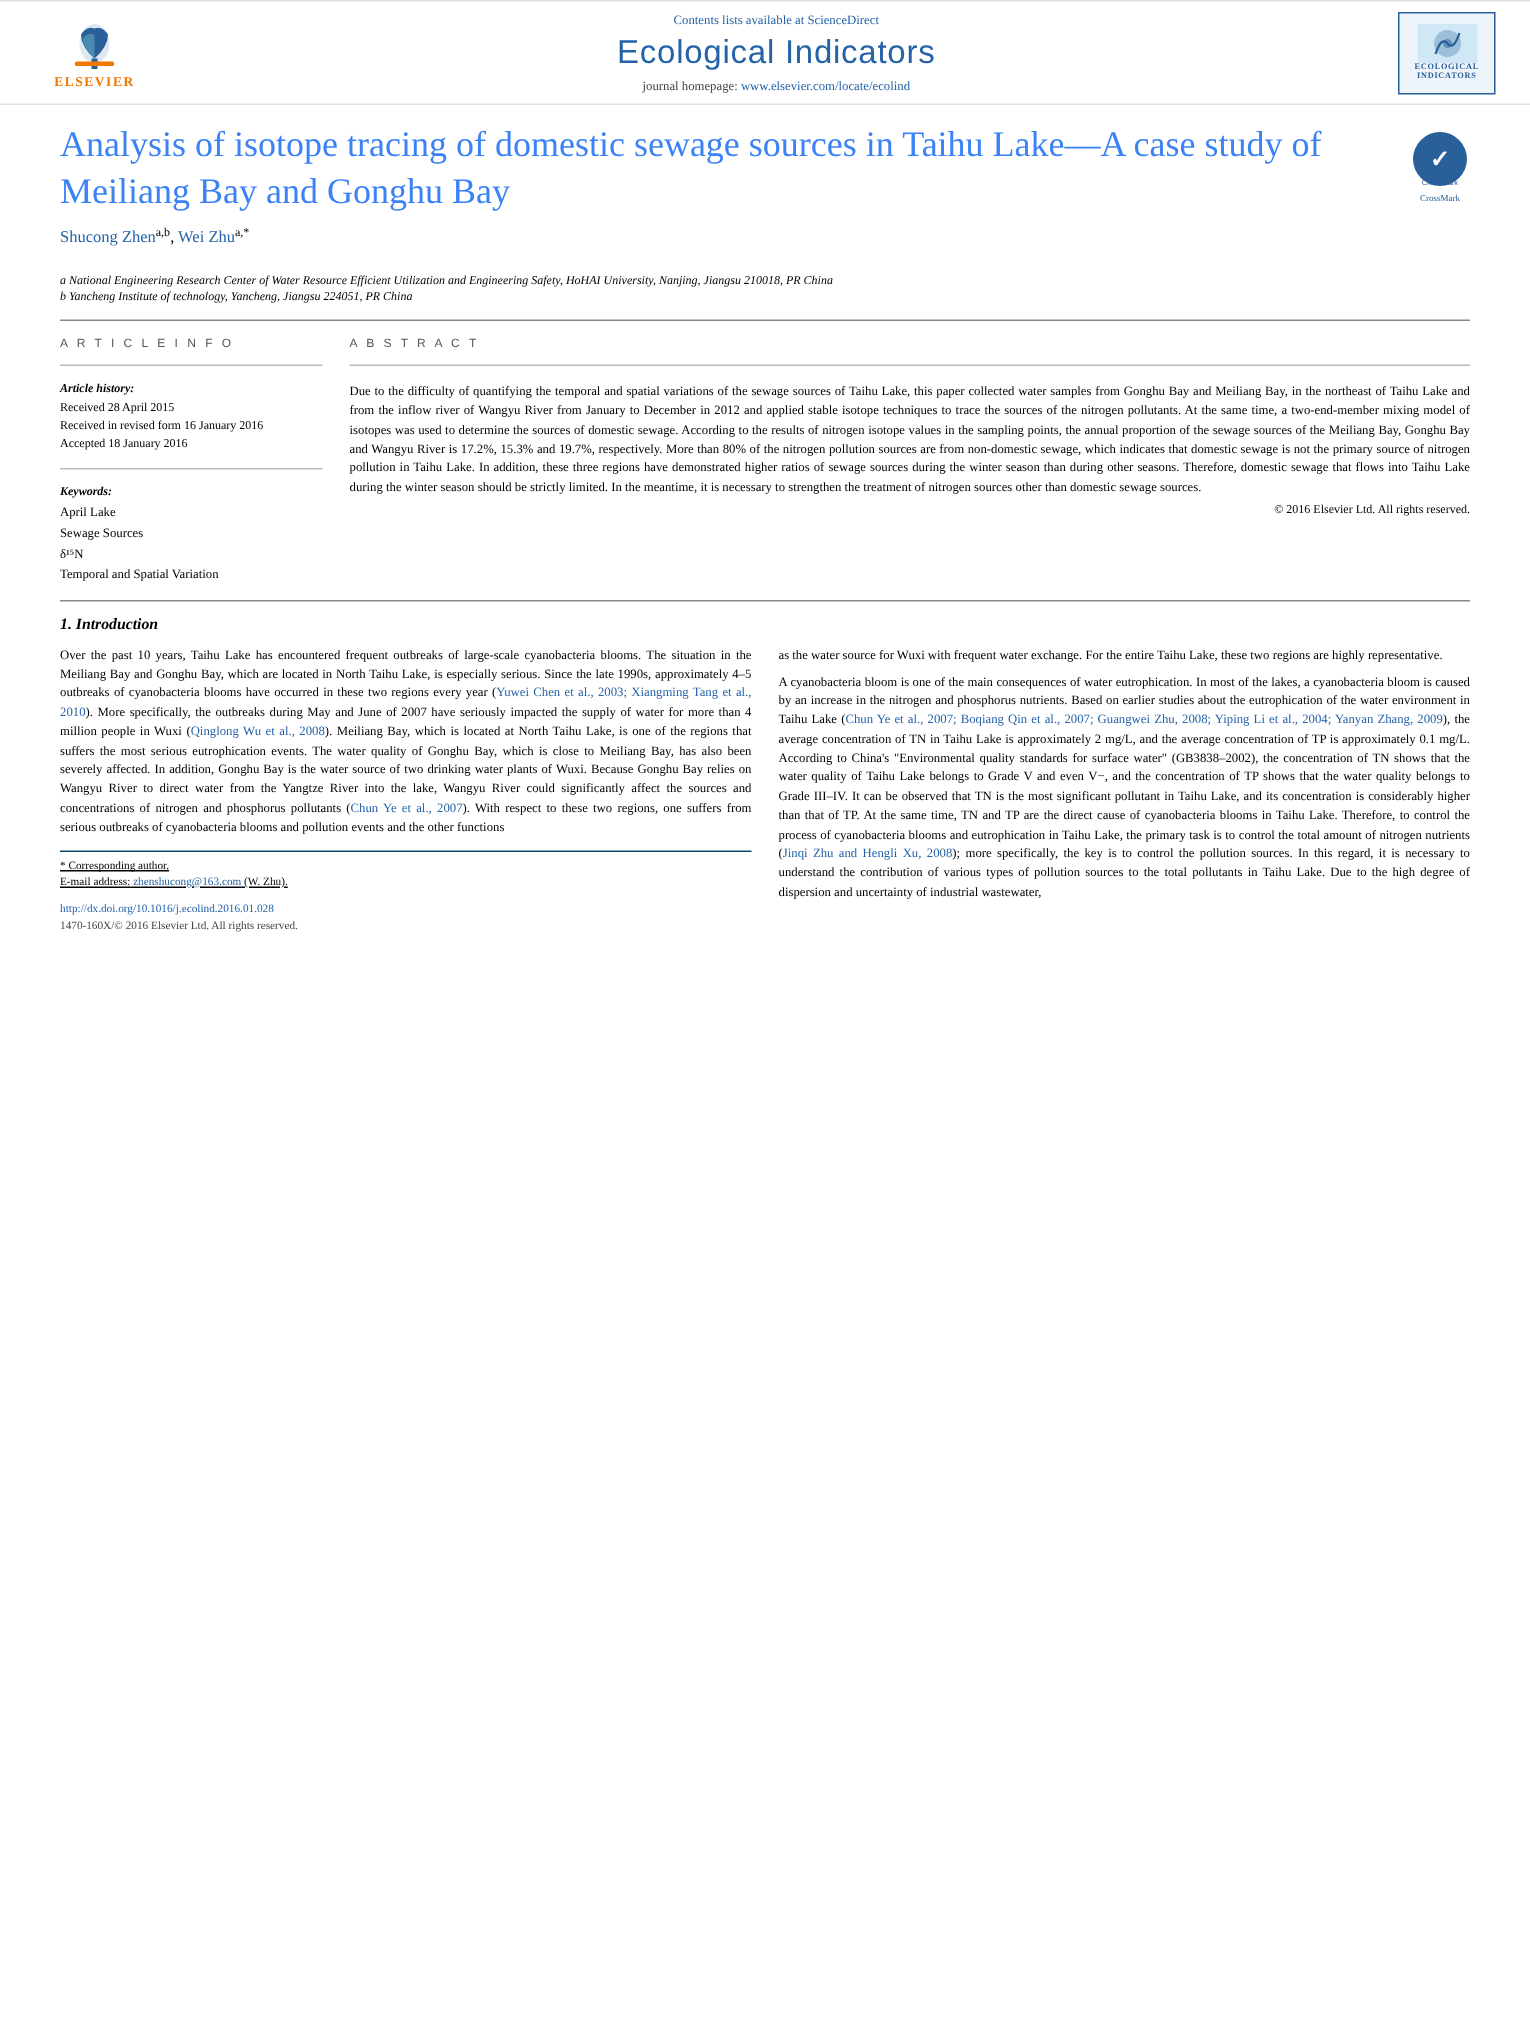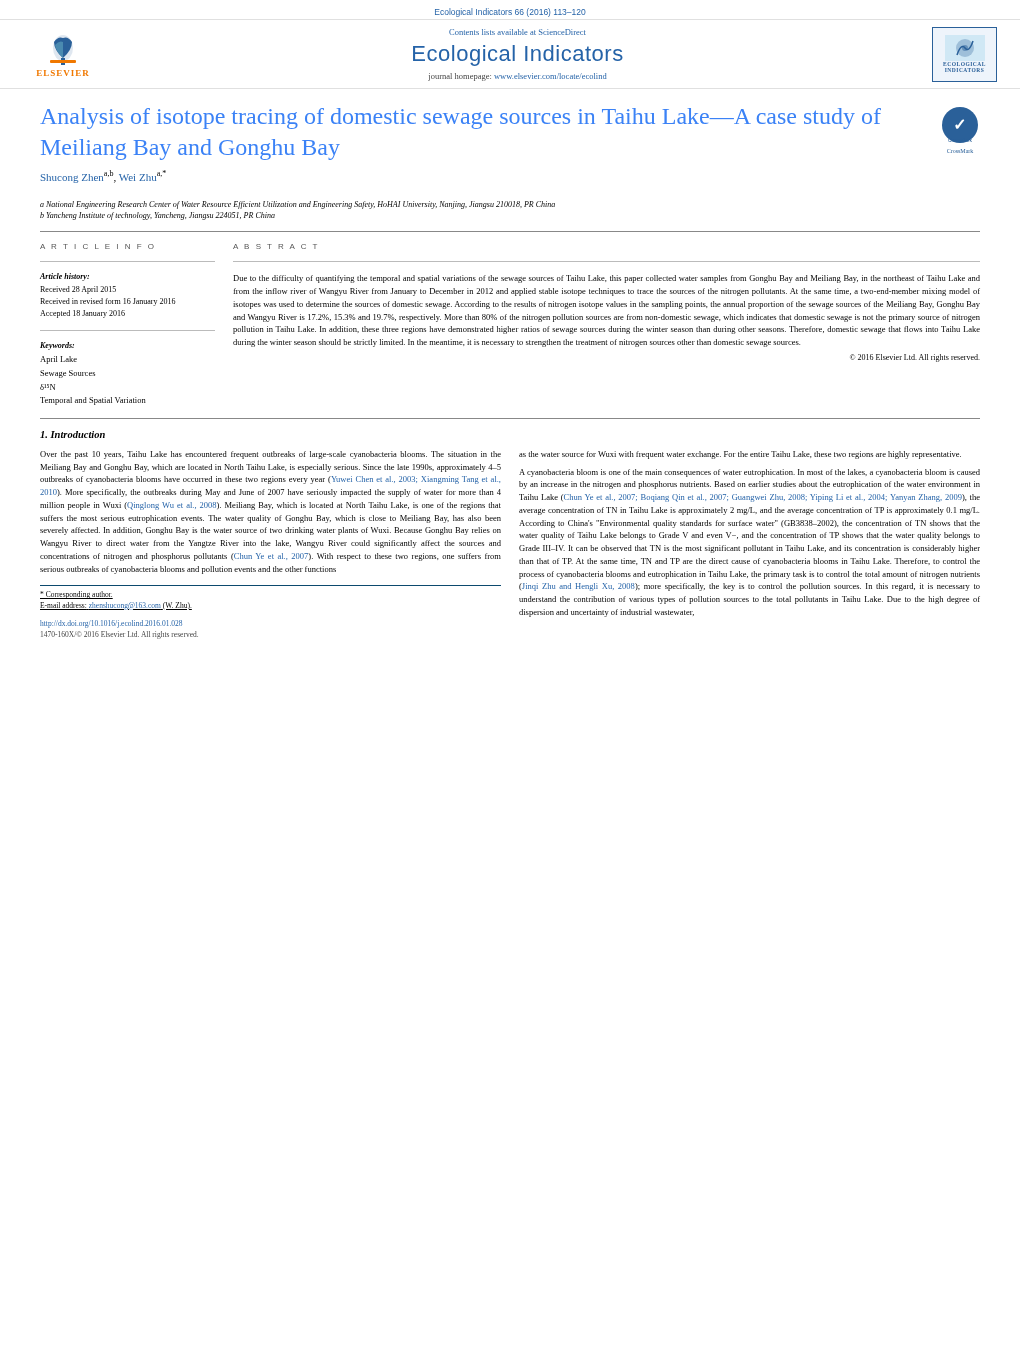--- a/index.html
+++ b/index.html
@@ -258,23 +258,20 @@
       font-size: 7.5px;
       color: #444;
       margin-top: 2px;
     }
   </style>
 </head>
 <body>
 
 <div class="page">
 
-  <div style="text-align:center; padding: 7px 0 2px 0;">
-    <span style="font-size:8.5px; color:#2563a8; font-family:Arial,sans-serif;">Ecological Indicators 66 (2016) 113–120</span>
-  </div>
 
   <div class="header-banner">
 
     <div class="header-logo-left">
       <div class="elsevier-logo">
         <svg class="elsevier-tree" viewBox="0 0 54 36">
 
           <rect x="25" y="28" width="4" height="7" fill="#2a6099"></rect>
           <ellipse cx="27" cy="18" rx="10" ry="13" fill="#2a6099" opacity="0.15"></ellipse>
           <path d="M27 28 Q18 20 18 12 Q22 6 27 8 Q32 6 36 12 Q36 20 27 28Z" fill="#2a6099"></path>

